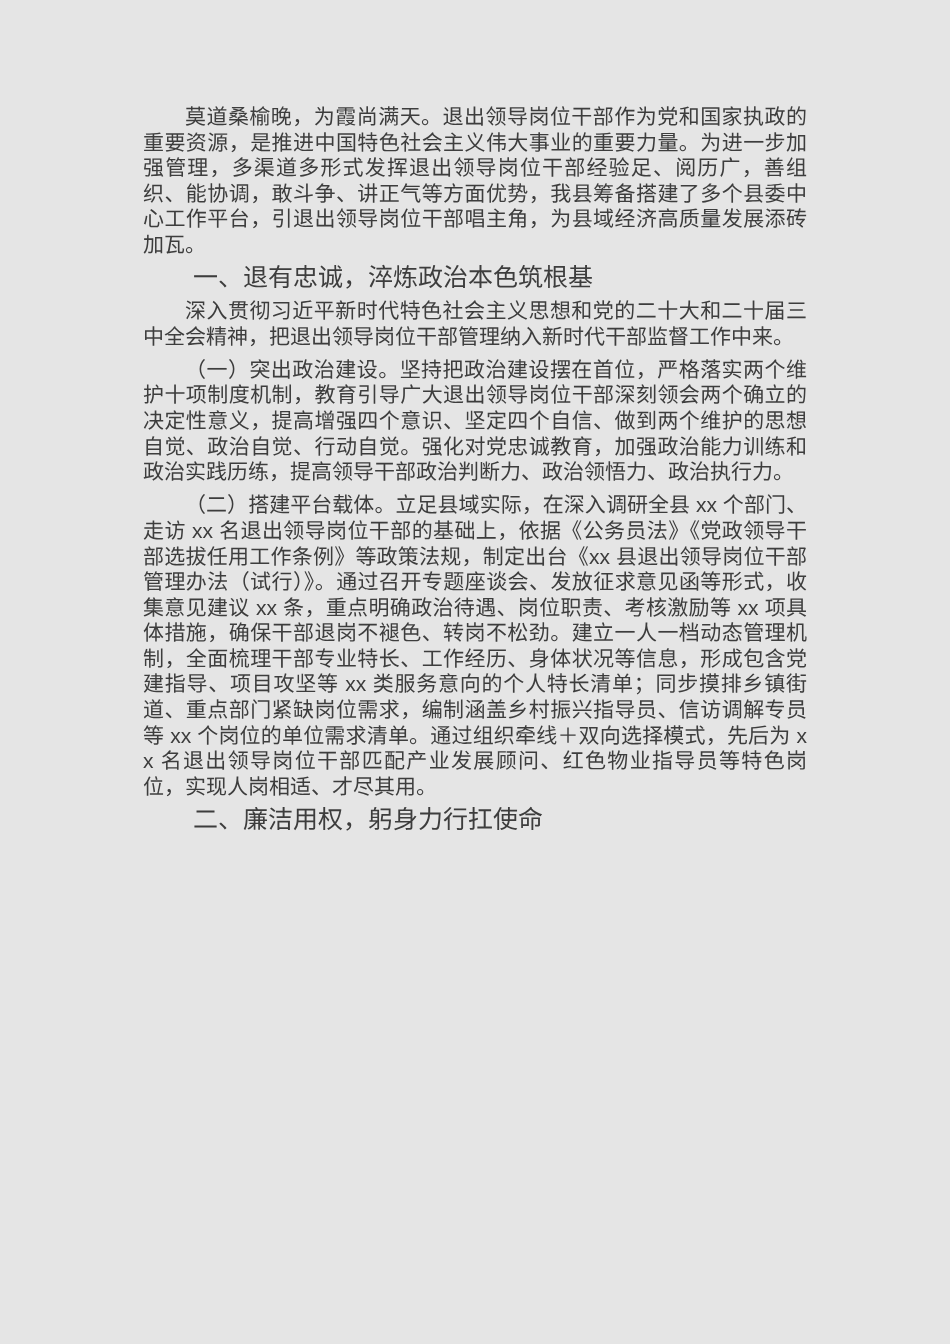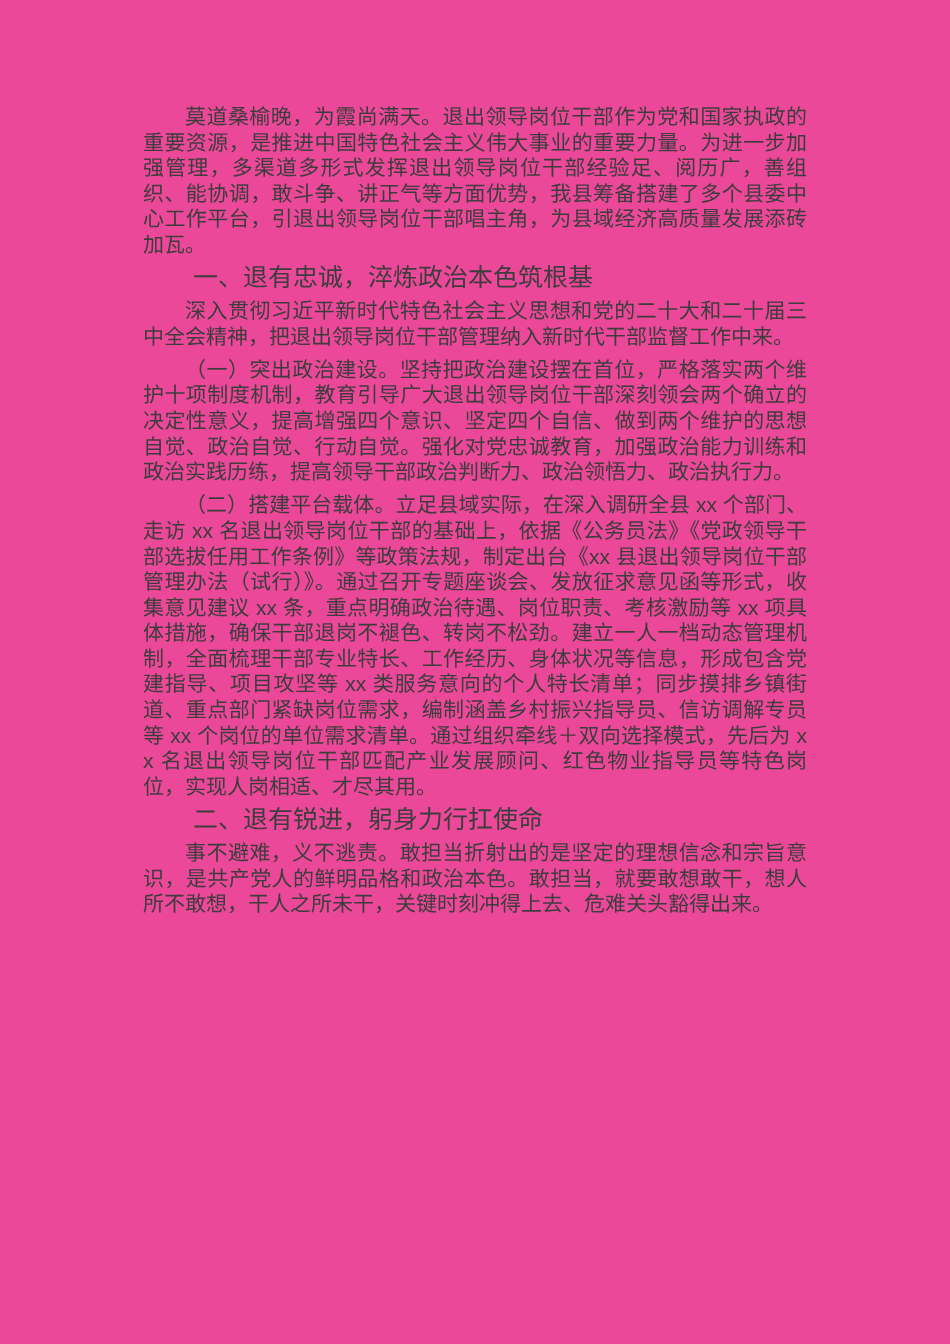--- a/index.html
+++ b/index.html
@@ -16,21 +16,21 @@
     font-family: "Liberation Sans", "DejaVu Sans", sans-serif;
     -webkit-font-smoothing: antialiased;
   }
 
   .page {
     position: absolute;
     left: 0;
     top: 0;
     width: 950px;
     height: 1344px;
-    background: #ec4899;
+    background: #e5e5e5;
     box-sizing: border-box;
     padding-left: 20px;
   }
 
   .doc-body {
     position: absolute;
     left: 143px;
     top: 104px;
     width: 664px;
   }
@@ -73,19 +73,18 @@
 
     <p class="heading">一、退有忠诚，淬炼政治本色筑根基</p>
 
     <p class="para">深入贯彻习近平新时代特色社会主义思想和党的二十大和二十届三中全会精神，把退出领导岗位干部管理纳入新时代干部监督工作中来。</p>
 
     <p class="para">（一）突出政治建设。坚持把政治建设摆在首位，严格落实两个维护十项制度机制，教育引导广大退出领导岗位干部深刻领会两个确立的决定性意义，提高增强四个意识、坚定四个自信、做到两个维护的思想自觉、政治自觉、行动自觉。强化对党忠诚教育，加强政治能力训练和政治实践历练，提高领导干部政治判断力、政治领悟力、政治执行力。</p>
 
     <p class="para">（二）搭建平台载体。立足县域实际，在深入调研全县 xx 个部门、走访 xx 名退出领导岗位干部的基础上，依据《公务员法》《党政领导干部选拔任用工作条例》等政策法规，制定出台《xx 县退出领导岗位干部管理办法（试行）》。通过召开专题座谈会、发放征求意见函等形式，收集意见建议 xx 条，重点明确政治待遇、岗位职责、考核激励等 xx 项具体措施，确保干部退岗不褪色、转岗不松劲。建立一人一档动态管理机制，全面梳理干部专业特长、工作经历、身体状况等信息，形成包含党建指导、项目攻坚等 xx 类服务意向的个人特长清单；同步摸排乡镇街道、重点部门紧缺岗位需求，编制涵盖乡村振兴指导员、信访调解专员等 xx 个岗位的单位需求清单。通过组织牵线＋双向选择模式，先后为 xx 名退出领导岗位干部匹配产业发展顾问、红色物业指导员等特色岗位，实现人岗相适、才尽其用。</p>
 
 
-    <p class="heading">二、退有锐进，躬身力行扛使命</p>
+    <p class="heading">二、廉洁用权，躬身力行扛使命</p>
 
-    <p class="para">事不避难，义不逃责。敢担当折射出的是坚定的理想信念和宗旨意识，是共产党人的鲜明品格和政治本色。敢担当，就要敢想敢干，想人所不敢想，干人之所未干，关键时刻冲得上去、危难关头豁得出来。</p>
 
 
   </div>
 </div>
 
 </body></html>

